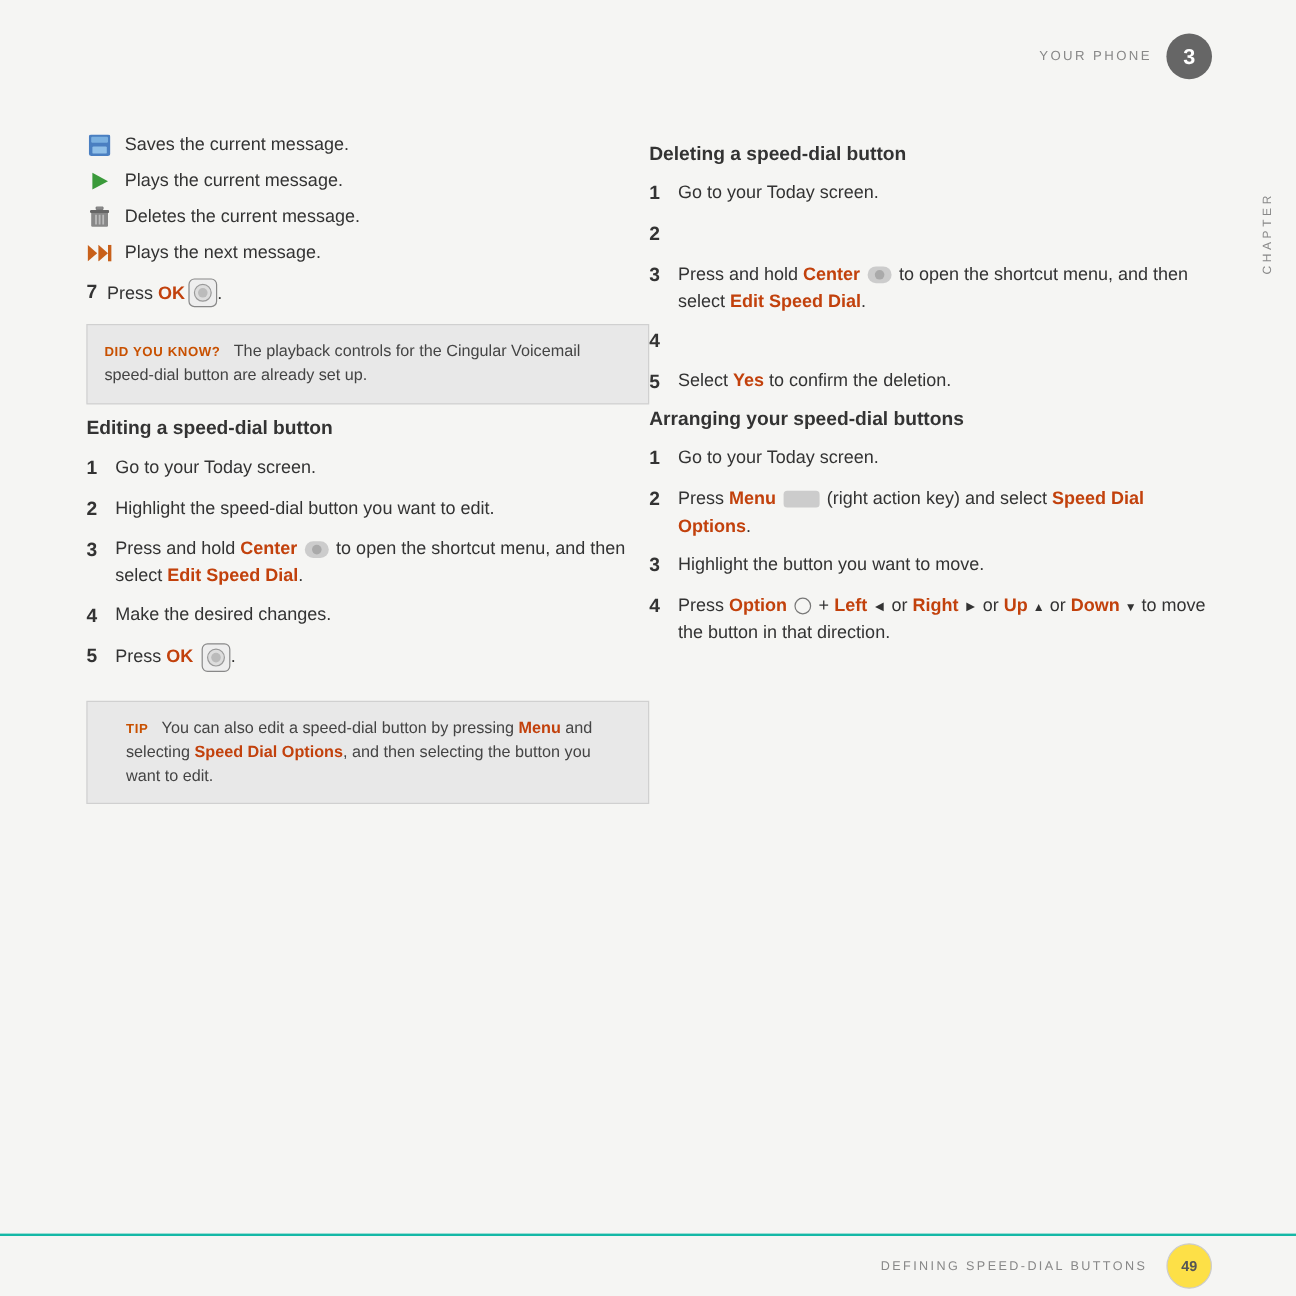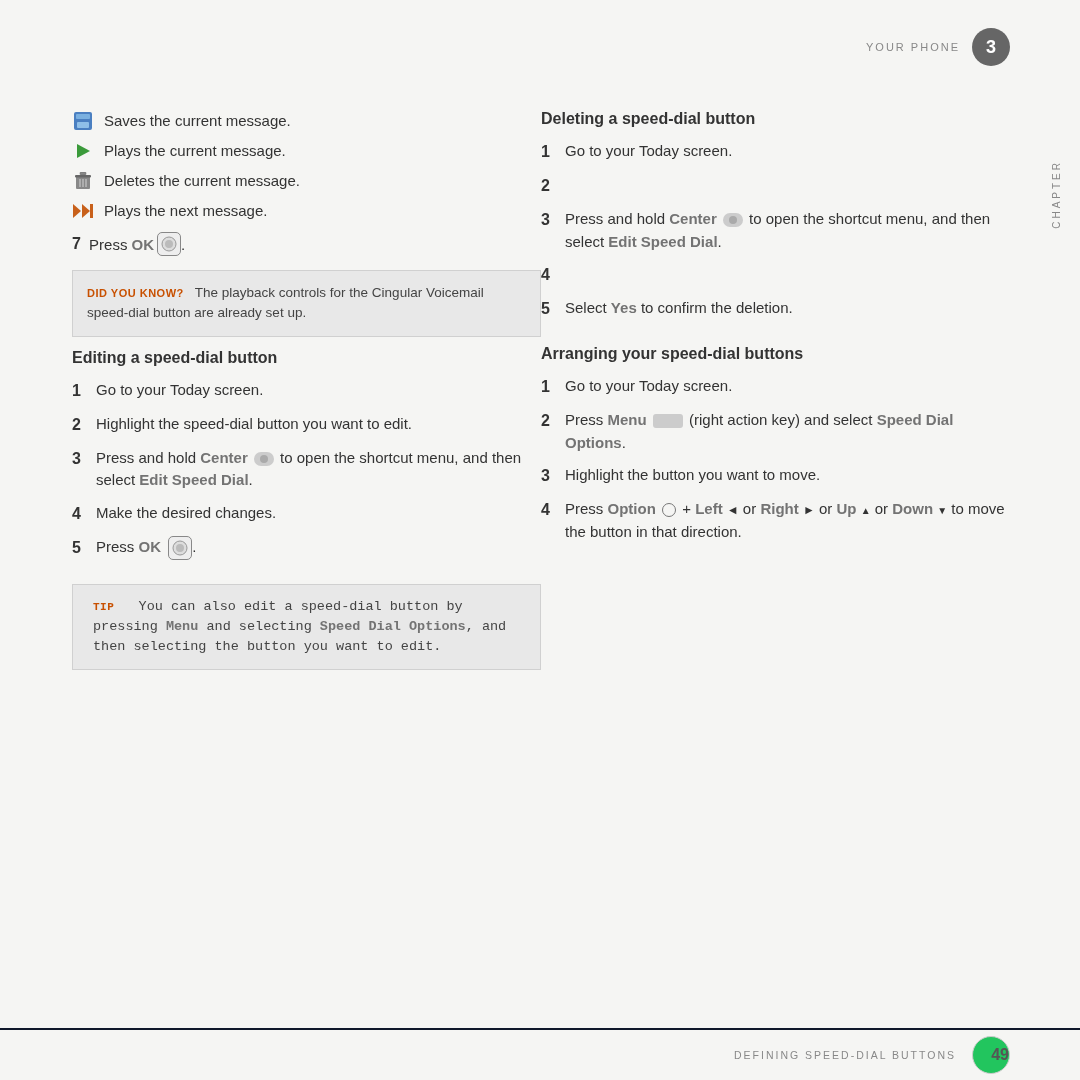--- a/index.html
+++ b/index.html
@@ -214,21 +214,21 @@
       color: #333;
       font-size: 10px;
     }
 
     
     .section-heading {
       font-size: 16px;
       font-weight: bold;
       color: #333;
       margin-bottom: 12px;
-      margin-top: 0;
+      margin-top: 10px;
     }
 
     
     .info-box {
       background: #e8e8e8;
       border: 1px solid #d0d0d0;
       padding: 12px 14px;
       margin: 12px 0;
       font-size: 13.5px;
       line-height: 1.5;
@@ -240,26 +240,25 @@
       font-weight: bold;
       color: #c85000;
       text-transform: uppercase;
       letter-spacing: 0.5px;
     }
 
     
     .tip-box {
       background: #e8e8e8;
       border: 1px solid #d0d0d0;
-      padding: 12px 20px;
+      padding: 12px 32px;
       margin: 24px 0;
       font-size: 13.5px;
       line-height: 1.5;
       color: #444;
-      font-family: Liberation Mono, monospace;
     }
 
     .tip-box .tip-label {
       font-size: 11px;
       font-weight: bold;
       color: #c85000;
       text-transform: uppercase;
       letter-spacing: 0.5px;
     }
 
@@ -276,48 +275,48 @@
     .footer {
       position: absolute;
       bottom: 0;
       left: 0;
       right: 0;
       height: 52px;
       display: flex;
       align-items: center;
       justify-content: flex-end;
       padding-right: 70px;
-      border-top: 2px solid #0f172a;
+      border-top: 2px solid #14b8a6;
     }
 
     .footer-text {
       font-size: 10.5px;
       letter-spacing: 2px;
       color: #888;
       text-transform: uppercase;
       margin-right: 16px;
     }
 
     .page-badge {
       width: 38px;
       height: 38px;
       border-radius: 50%;
-      background: #22c55e;
+      background: #fde047;
       border: 1.5px solid #ccc;
       display: flex;
       align-items: center;
-      justify-content: flex-end;
+      justify-content: center;
       color: #555;
-      font-size: 16px;
+      font-size: 12px;
       font-weight: bold;
     }
 
     b {
       font-weight: bold;
-      color: #737373;
+      color: #c2410c;
     }
 
     
     .ok-icon-circle {
       display: inline-flex;
       align-items: center;
       justify-content: center;
       width: 24px;
       height: 24px;
       border: 1.5px solid #888;
@@ -472,21 +471,21 @@
         </span>
       </div>
       <div class="numbered-step">
         <span class="step-num">4</span>
       </div>
       <div class="numbered-step">
         <span class="step-num">5</span>
         <span class="step-text">Select <b>Yes</b> to confirm the deletion.</span>
       </div>
 
-      <div class="section-heading" style="margin-top: 24px;">Arranging your speed-dial buttons</div>
+      <div class="section-heading" style="margin-top: 10px;">Arranging your speed-dial buttons</div>
 
       <div class="numbered-step">
         <span class="step-num">1</span>
         <span class="step-text">Go to your Today screen.</span>
       </div>
       <div class="numbered-step">
         <span class="step-num">2</span>
         <span class="step-text">Press <b>Menu</b>
           <span class="menu-key-icon"></span>
           (right action key) and select <b>Speed Dial Options</b>.

